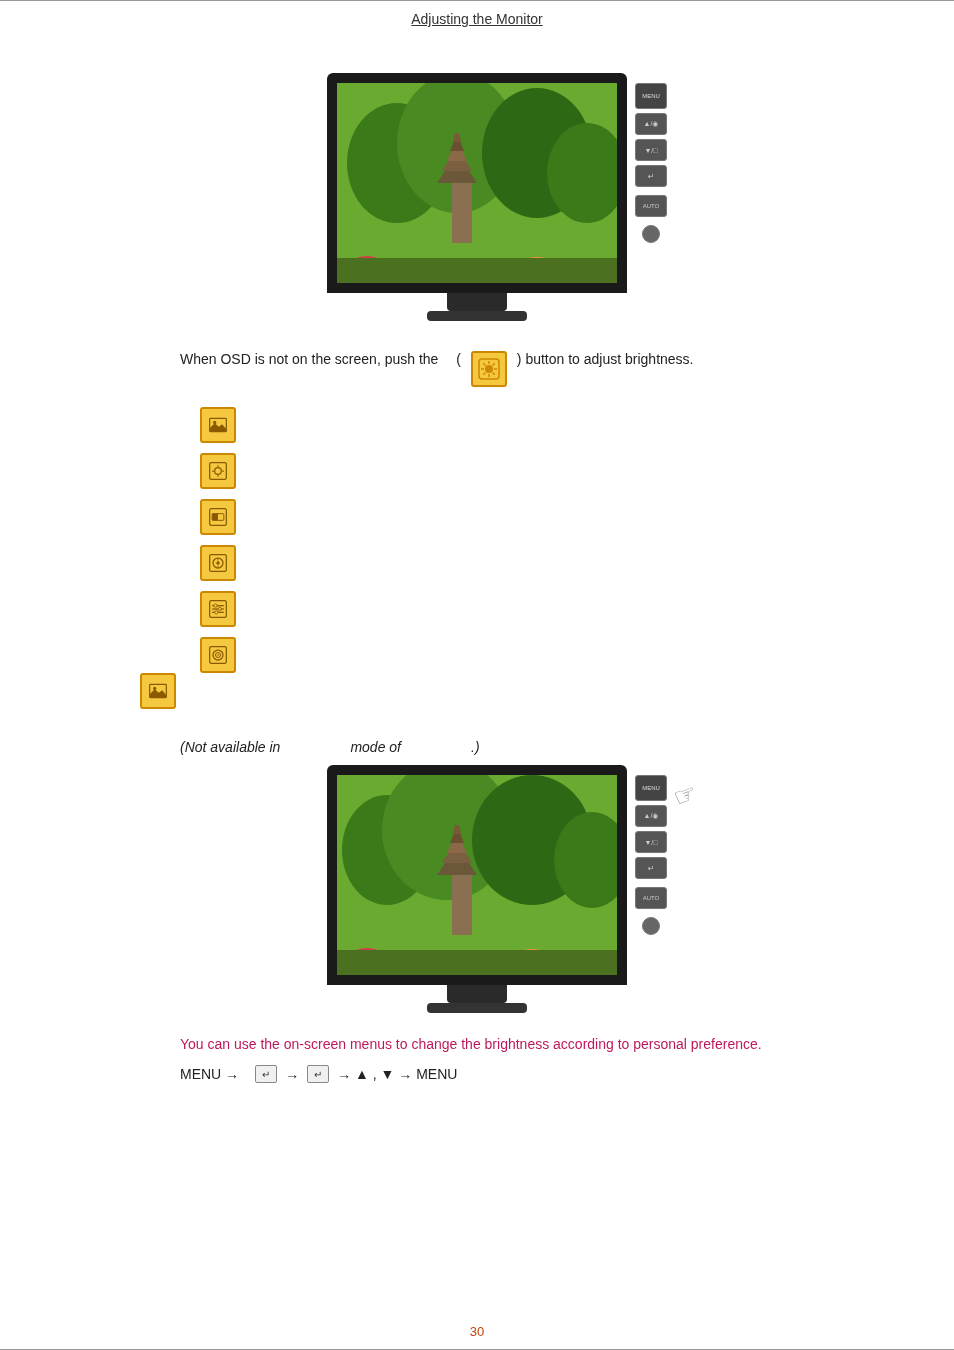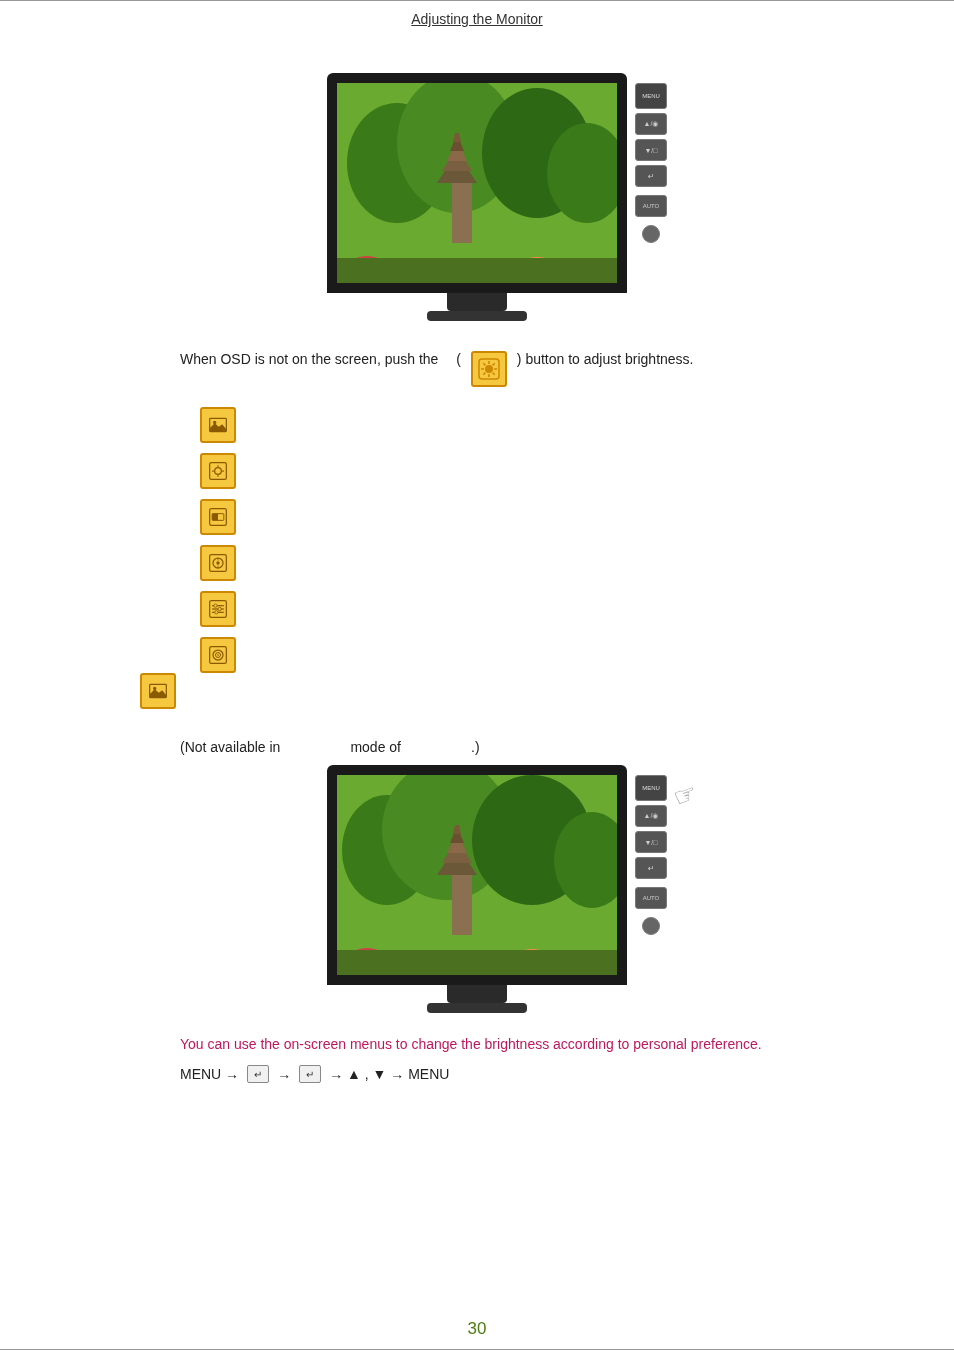--- a/index.html
+++ b/index.html
@@ -19,22 +19,22 @@
       padding: 10px 0 16px 0;
       font-size: 14px;
       color: #333;
       text-decoration: underline;
     }
 
     .page-footer {
       border-bottom: 1px solid #999;
       text-align: center;
       padding: 10px 0;
-      font-size: 17px;
-      color: #4d7c0f;
+      font-size: 13px;
+      color: #c2410c;
       position: absolute;
       bottom: 0;
       left: 0;
       right: 0;
     }
 
     .content {
       padding: 10px 80px 60px 80px;
     }
 
@@ -164,20 +164,21 @@
       border-radius: 3px;
       font-size: 16px;
     }
 
     
     .note-text {
       padding-left: 100px;
       margin: 30px 0 10px 0;
       font-size: 14px;
       color: #222;
+      font-style: italic;
     }
 
     
     .description-text {
       padding-left: 100px;
       margin: 20px 0 10px 0;
       font-size: 14px;
       color: #be185d;
       line-height: 1.6;
       max-width: 700px;
@@ -423,21 +424,21 @@
       <div class="monitor-stand"></div>
       <div class="monitor-base"></div>
     </div>
   </div>
 
   <div class="description-text">
     <span>You can use the on-screen menus to change the brightness according to personal preference.</span>
   </div>
 
   <div class="menu-path">
-    <span style="margin-right:4px;">MENU →</span>
+    <span style="margin-right:12px;">MENU →</span>
     <span class="menu-icon-inline">↵</span>
     <span style="margin: 0 4px;">→</span>
     <span class="menu-icon-inline">↵</span>
     <span style="margin: 0 4px;">→ ▲ , ▼ → MENU</span>
   </div>
 
 </div>
 
 <div class="page-footer">
   <span>30</span>

